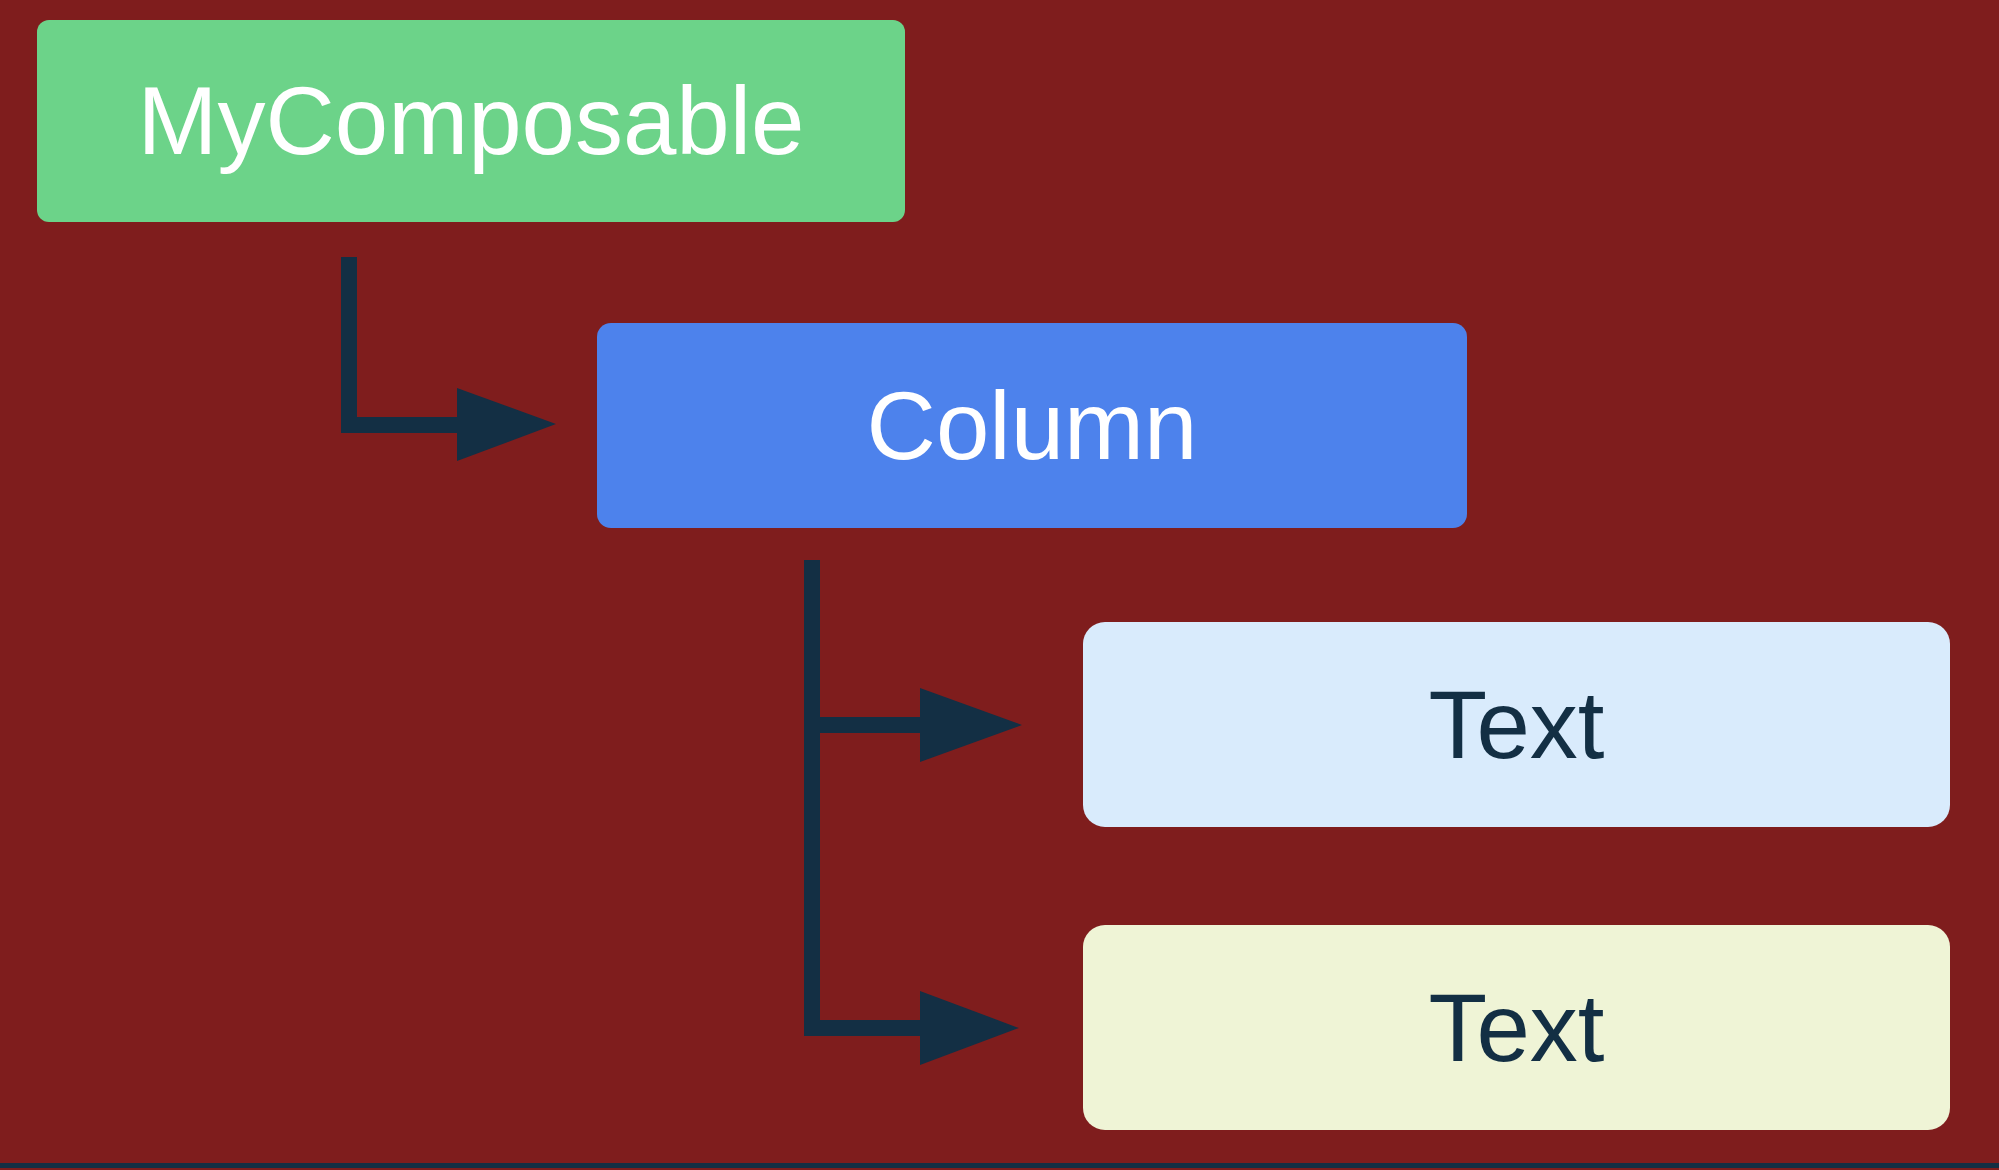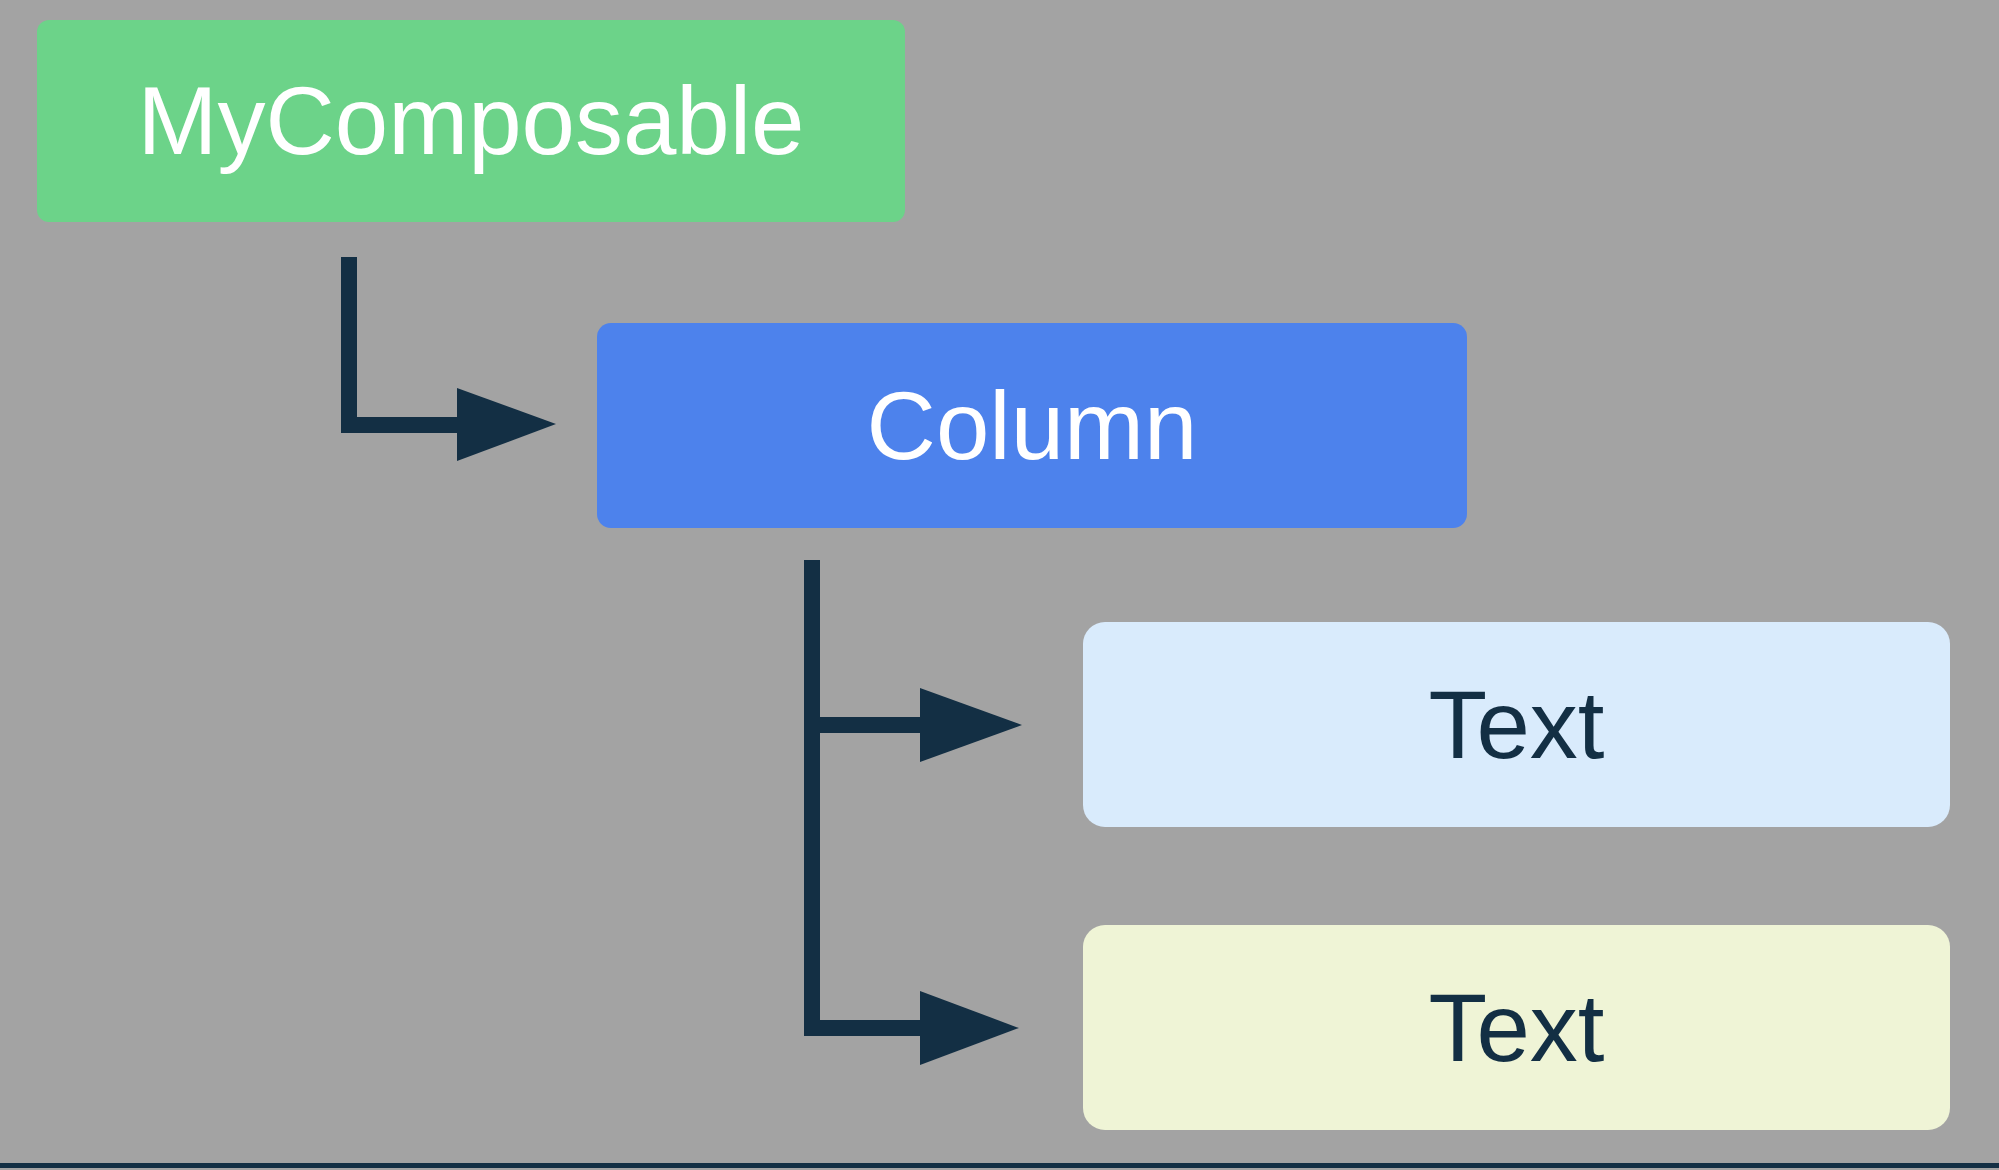--- a/index.html
+++ b/index.html
@@ -5,21 +5,21 @@
   html, body {
     margin: 0;
     padding: 0;
     background: #ffffff;
   }
   #canvas {
     position: relative;
     width: 1999px;
     height: 1170px;
     overflow: hidden;
-    background: #a3a3a3;
+    background: #7f1d1d;
     font-family: "Liberation Sans", sans-serif;
   }
   .node {
     position: absolute;
     display: flex;
     align-items: center;
     justify-content: center;
     font-size: 96px;
     font-weight: 400;
     line-height: 1;

